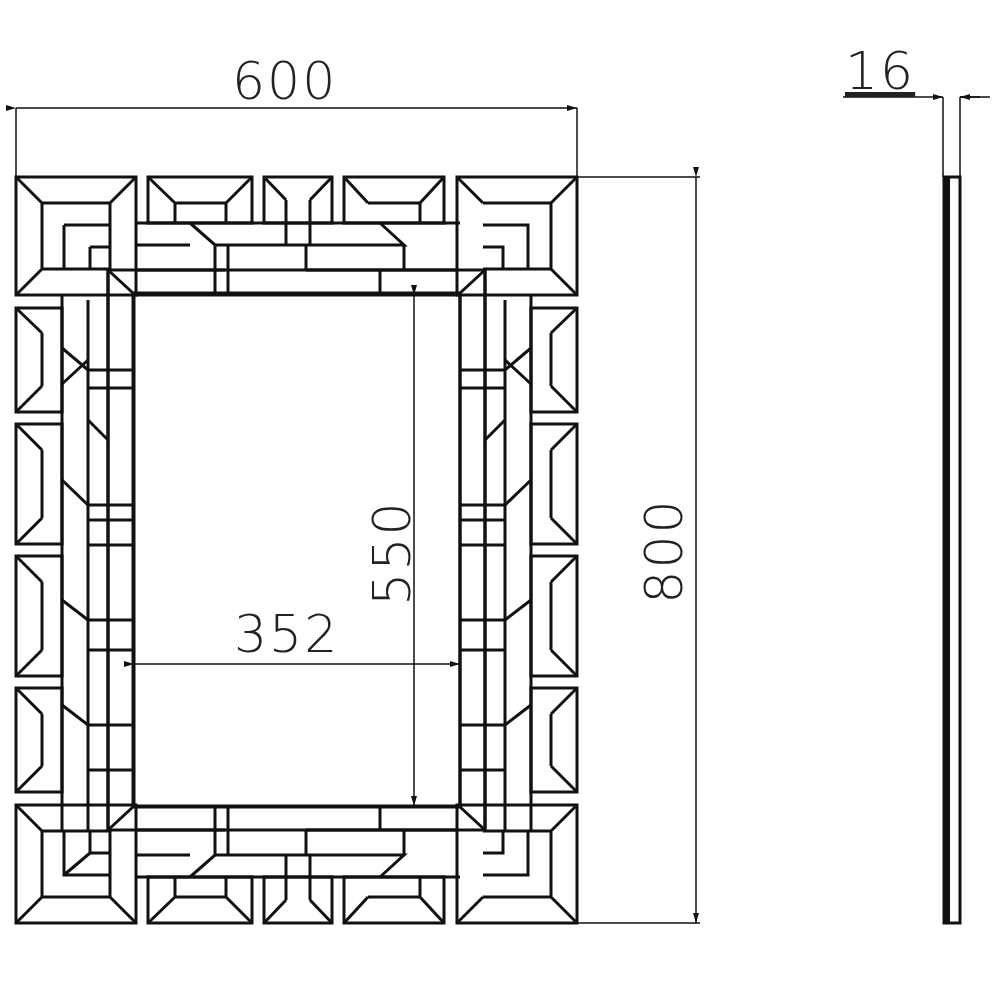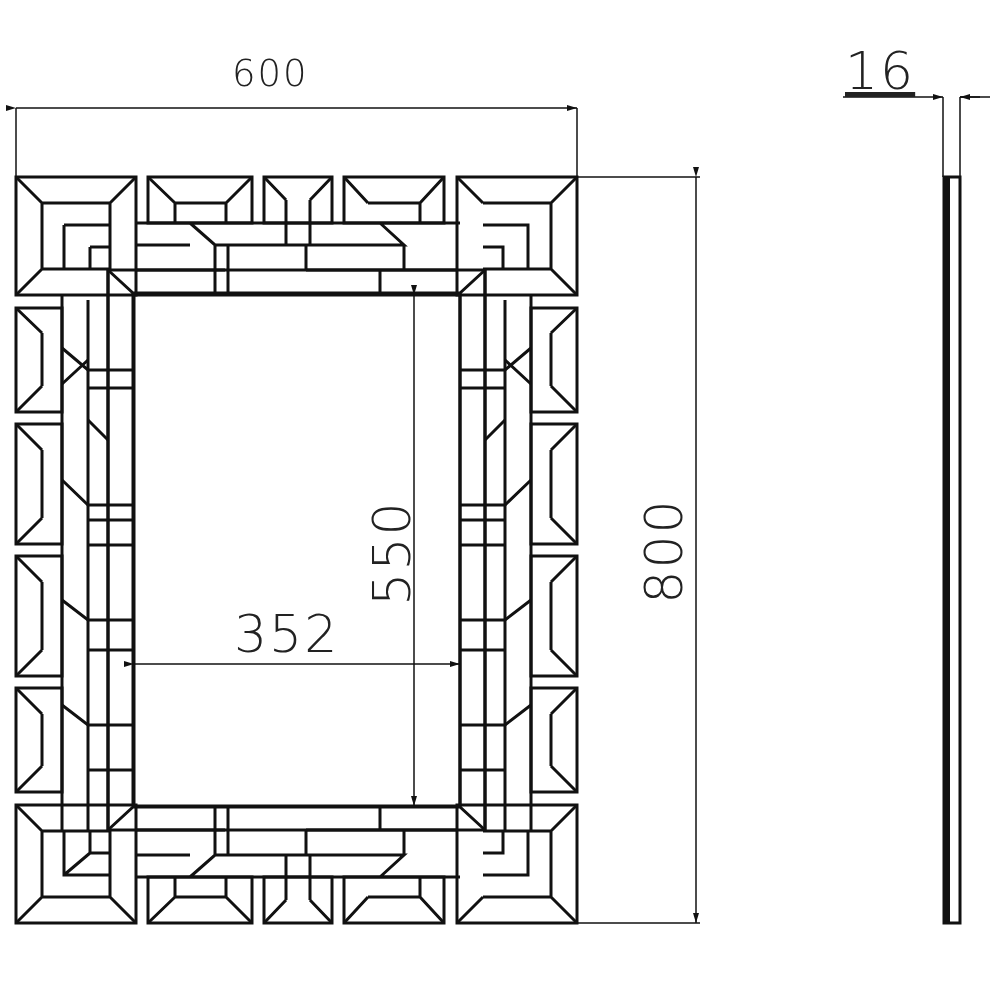--- a/index.html
+++ b/index.html
@@ -115,17 +115,17 @@
   </g>
 
   <g fill="none" stroke="#111">
     <line x1="943" y1="97" x2="943" y2="177" stroke-width="1.5"></line>
     <line x1="960" y1="97" x2="960" y2="177" stroke-width="1.5"></line>
     <rect x="944" y="177" width="16" height="746" stroke-width="3"></rect>
     <rect x="944" y="177" width="6" height="746" fill="#111" stroke="none"></rect>
   </g>
 </svg>
 
-<div class="dim-text" style="left:232px; top:55px; font-size:37px;">600</div>
+<div class="dim-text" style="left:232px; top:55px; font-size:52px;">600</div>
 <div class="dim-text" style="left:845px; top:45px; font-size:52px;text-decoration:underline;">16</div>
 <div class="dim-text" style="left:234px; top:608px; font-size:52px;">352</div>
 <div class="dim-text rot" style="left:334px; top:525px; width:120px; height:56px; font-size:52px; text-align:center;">550</div>
 <div class="dim-text rot" style="left:606px; top:523px; width:120px; height:56px; font-size:52px; text-align:center;">800</div>
 
 </body></html>

